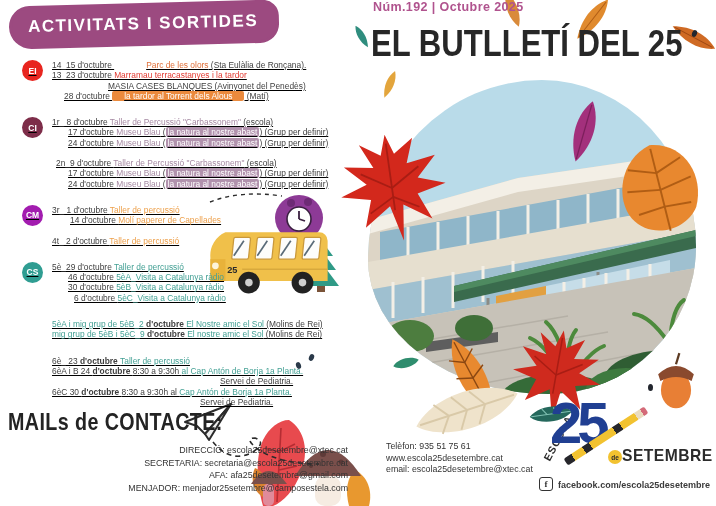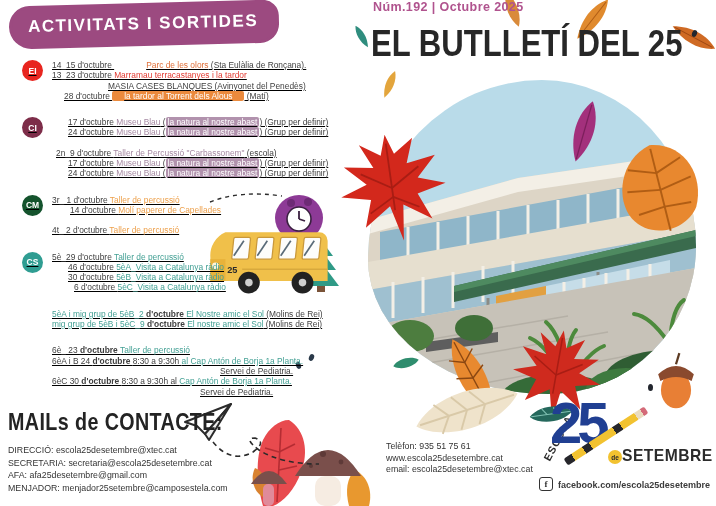--- a/index.html
+++ b/index.html
@@ -24,21 +24,21 @@
   .s-r{color:#e23a31;}
   .s-ho{background:#eb8a3d;color:#fff;padding:0 12px;border-radius:2px;}
   .s-m{color:#a68aa3;}
   .s-hm{background:#b192ad;color:#fff;padding:0 2px;border-radius:2px;}
   .s-co{color:#eda04b;}
   .s-t{color:#43a094;}
 
   .mails{position:absolute;left:8px;top:408px;width:340px;}
   .mails-title{font-size:24px;font-weight:bold;color:#232323;transform:scaleX(.82);
                transform-origin:left top;white-space:nowrap;letter-spacing:.5px;}
-  .mail-lines{margin-top:8px;}
+  .mail-lines{margin-top:8px;text-align:right;}
   .mail-ln{font-size:8.8px;line-height:12.6px;color:#333;}
 
   
   .issue{position:absolute;left:373px;top:0;font-size:12.5px;font-weight:bold;color:#b0538e;
          letter-spacing:.4px;}
   .big-title{position:absolute;left:371px;top:23px;font-size:37px;font-weight:bold;color:#272727;
              transform:scaleX(.84);transform-origin:left top;white-space:nowrap;letter-spacing:0;}
 
   
   .photo{position:absolute;left:368px;top:80px;width:328px;height:314px;
@@ -327,30 +327,31 @@
         <div class="lines">
           <div class="ln"><span class="s-k">14_15 d'octubre </span><span class="s-o">Parc de les olors</span><span class="s-k"> (Sta Eulàlia de Ronçana).</span></div>
           <div class="ln"><span class="s-k">13_23 d'octubre </span><span class="s-r">Marramau terracastanyes i la tardor</span></div>
           <div class="ln" style="padding-left: 56px;"><span class="s-k">MASIA CASES BLANQUES (Avinyonet del Penedès)</span></div>
           <div class="ln" style="padding-left: 12px;"><span class="s-k">28 d'octubre </span><span class="s-ho">la tardor al Torrent dels Alous</span><span class="s-k"> (Matí)</span></div>
         </div>
       </div>
       <div class="grp">
         <div class="grp-badge" style="background: rgb(125, 45, 73);">CI</div>
         <div class="lines">
+          <div class="ln"><span class="s-k">1r_ 8 d'octubre </span><span class="s-m">Taller de Percussió "Carbassonem"</span><span class="s-k"> (escola)</span></div>
           <div class="ln" style="padding-left: 16px;"><span class="s-k">17 d'octubre </span><span class="s-m">Museu Blau</span><span class="s-k"> (</span><span class="s-hm">la natura al nostre abast</span><span class="s-k">) (Grup per definir)</span></div>
           <div class="ln" style="padding-left: 16px;"><span class="s-k">24 d'octubre </span><span class="s-m">Museu Blau</span><span class="s-k"> (</span><span class="s-hm">la natura al nostre abast</span><span class="s-k">) (Grup per definir)</span></div>
           <div class="ln blank"></div>
           <div class="ln" style="padding-left: 4px;"><span class="s-k">2n_9 d'octubre </span><span class="s-m">Taller de Percussió "Carbassonem"</span><span class="s-k"> (escola)</span></div>
           <div class="ln" style="padding-left: 16px;"><span class="s-k">17 d'octubre </span><span class="s-m">Museu Blau</span><span class="s-k"> (</span><span class="s-hm">la natura al nostre abast</span><span class="s-k">) (Grup per definir)</span></div>
           <div class="ln" style="padding-left: 16px;"><span class="s-k">24 d'octubre </span><span class="s-m">Museu Blau</span><span class="s-k"> (</span><span class="s-hm">la natura al nostre abast</span><span class="s-k">) (Grup per definir)</span></div>
         </div>
       </div>
       <div class="grp">
-        <div class="grp-badge" style="background: #14532d;">CM</div>
+        <div class="grp-badge" style="background: #a21caf;">CM</div>
         <div class="lines">
           <div class="ln"><span class="s-k">3r_ 1 d'octubre </span><span class="s-co">Taller de percussió</span></div>
           <div class="ln" style="padding-left: 18px;"><span class="s-k">14 d'octubre </span><span class="s-co">Molí paperer de Capellades</span></div>
           <div class="ln blank"></div>
           <div class="ln"><span class="s-k">4t_ 2 d'octubre </span><span class="s-co">Taller de percussió</span></div>
         </div>
       </div>
       <div class="grp">
         <div class="grp-badge" style="background: rgb(47, 157, 146);">CS</div>
         <div class="lines">

